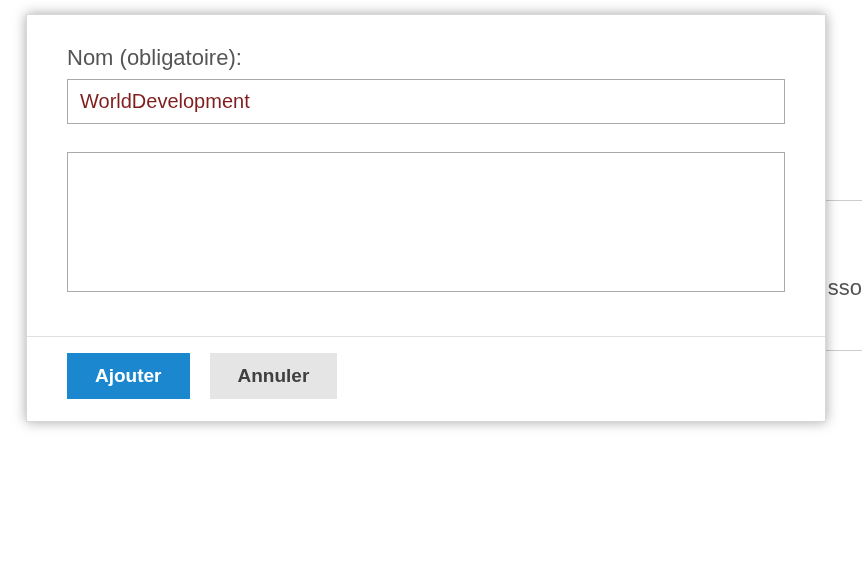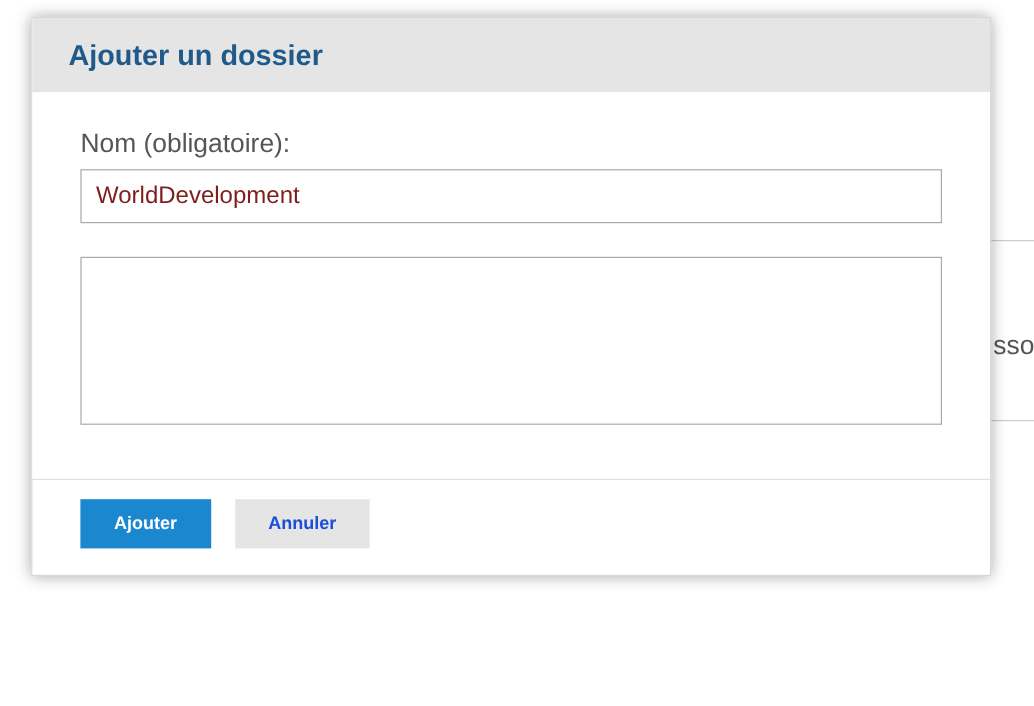--- a/index.html
+++ b/index.html
@@ -84,45 +84,42 @@
     }
     .dialog-footer {
       border-top: 1px solid #e0e0e0;
       padding: 16px 40px 22px 40px;
       display: flex;
       gap: 20px;
     }
     .btn {
       border: none;
       padding: 12px 28px;
-      font-size: 15px;
+      font-size: 19px;
       font-weight: bold;
       font-family: Verdana, Geneva, sans-serif;
       cursor: pointer;
     }
     .btn-primary {
       background: #1b87cf;
       color: #fff;
     }
     .btn-secondary {
       background: #e5e5e5;
-      color: #1d4ed8;
+      color: #404040;
     }
   </style>
 </head>
 <body>
 
 <div class="bg-hr"></div>
 <div class="bg-text">sso</div>
 <div class="bg-hr2"></div>
 
 <div class="dialog">
-  <div class="dialog-header">
-    <div class="dialog-title">Ajouter un dossier</div>
-  </div>
   <div class="dialog-body">
     <label class="form-label">Nom (obligatoire):</label>
     <input type="text" class="form-input" value="WorldDevelopment" style="">
     <textarea class="form-textarea" style=""></textarea>
   </div>
   <div class="dialog-footer">
     <button class="btn btn-primary">Ajouter</button>
     <button class="btn btn-secondary">Annuler</button>
   </div>
 </div>

